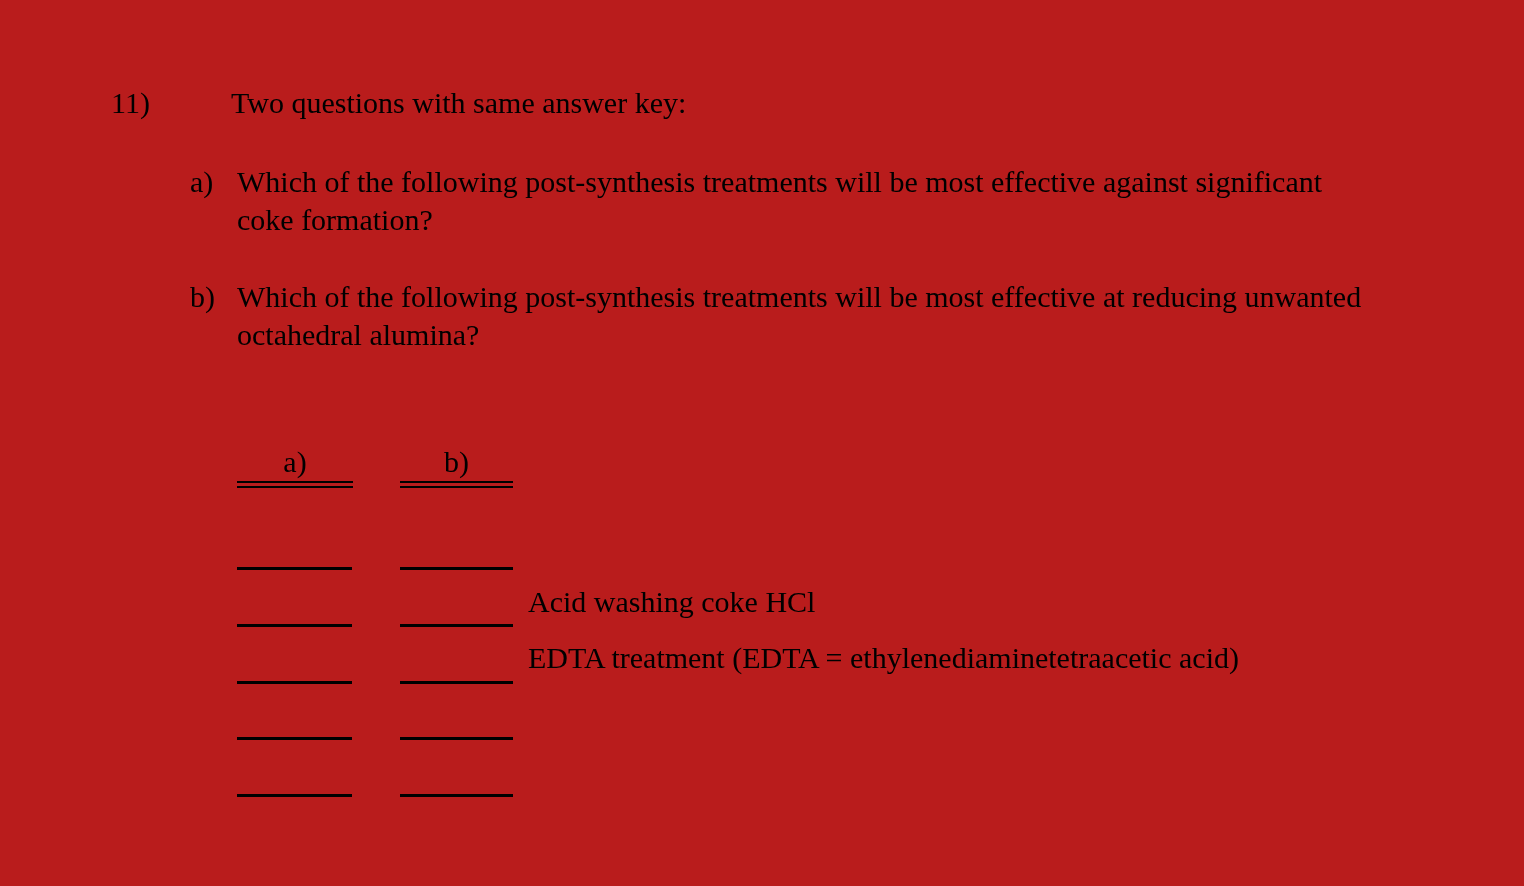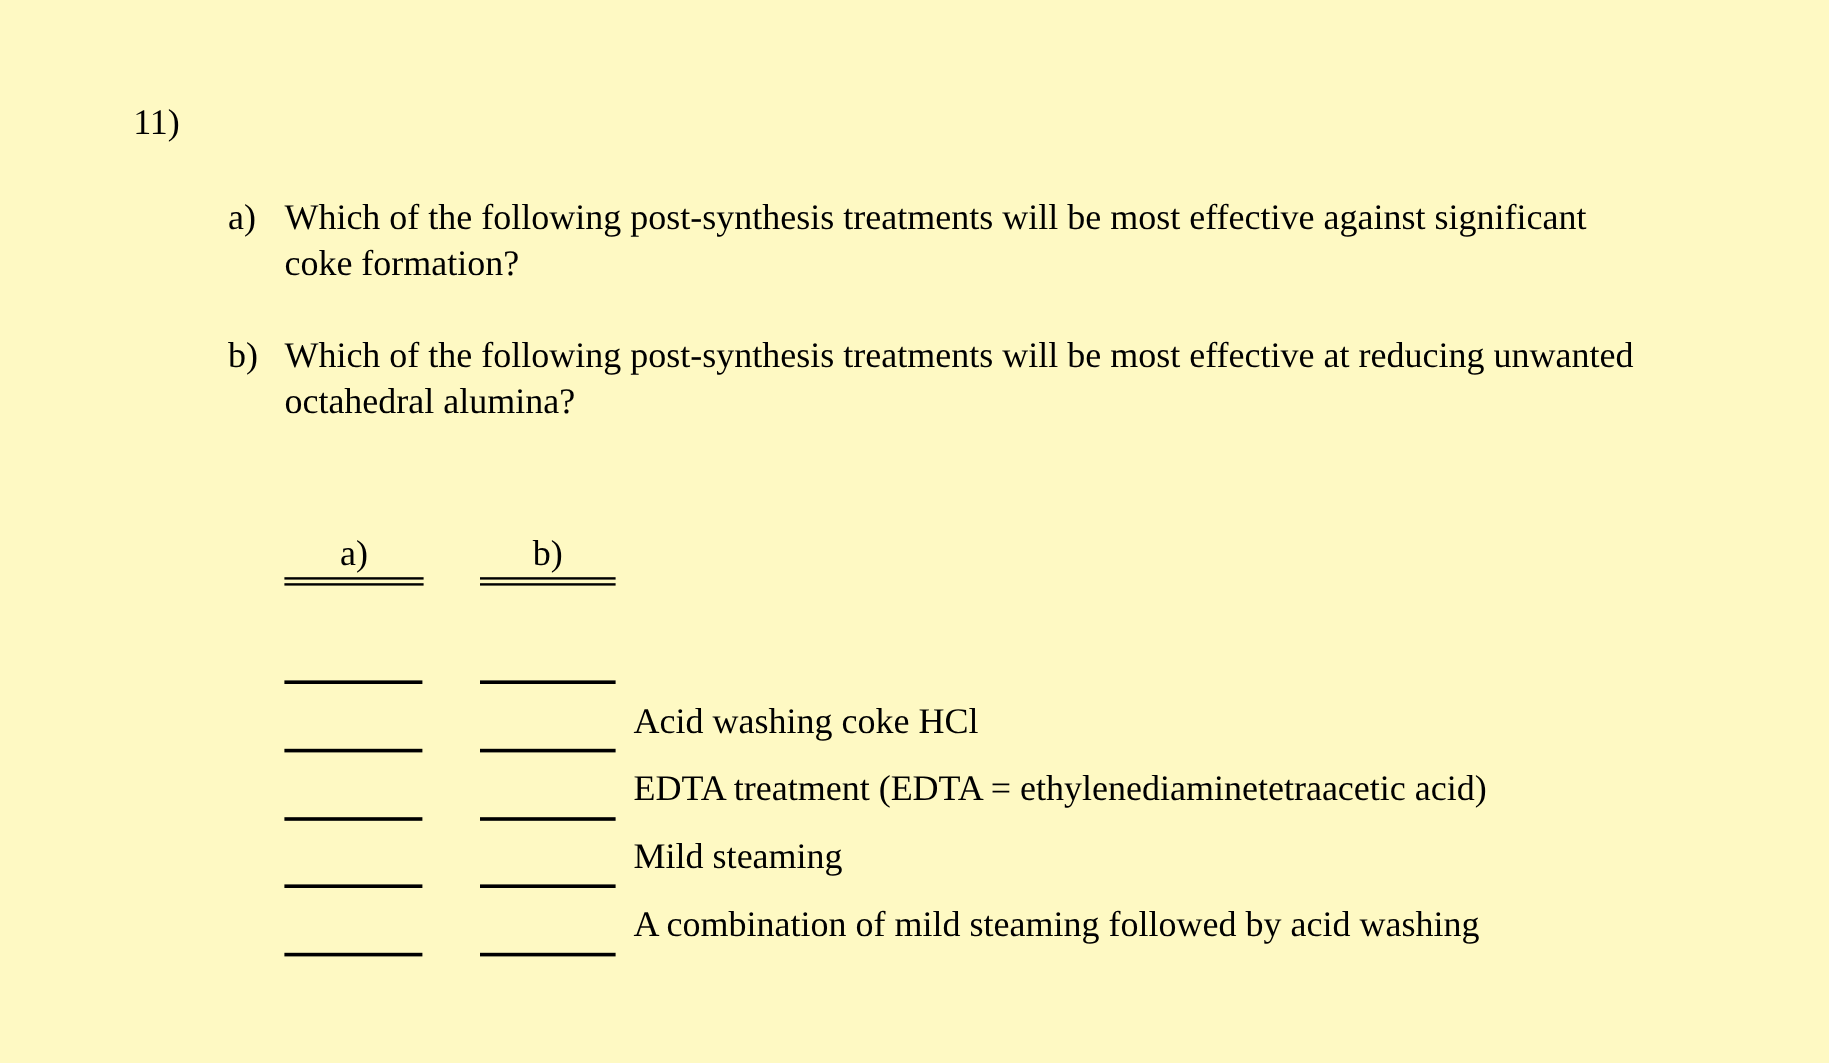--- a/index.html
+++ b/index.html
@@ -1,19 +1,19 @@
 <!DOCTYPE html>
 <html><head>
 <meta charset="utf-8">
 <style>
   html,body{margin:0;padding:0;background:#ffffff;}
   .page{
     position:relative;
     width:1524px;height:886px;
-    background:#fef9c3;
+    background:#b91c1c;
     color:#000000;
     font-family:"Liberation Serif","DejaVu Serif",serif;
     font-size:30px;
     line-height:38px;
     overflow:hidden;
   }
   .abs{position:absolute;}
   .q-number{left:111px;top:84px;}
   .q-title{left:231px;top:84px;}
   .part-label-a{left:190px;top:163px;}
@@ -44,20 +44,21 @@
     line-height:0;
     vertical-align:-0.18em;
   }
 </style>
 </head>
 <body>
 
 <div class="page">
 
   <span class="abs q-number">11)</span>
+  <span class="abs q-title">Two questions with same answer key:</span>
 
   <span class="abs part-label-a">a)</span>
   <div class="abs part-text-a">Which of the following post-synthesis treatments will be most effective against significant coke formation?</div>
 
   <span class="abs part-label-b">b)</span>
   <div class="abs part-text-b">Which of the following post-synthesis treatments will be most effective at reducing unwanted octahedral alumina?</div>
 
   <span class="abs col-label col-label-a">a)</span>
   <span class="abs col-label col-label-b">b)</span>
   <div class="abs dbl dbl-a"></div>
@@ -69,19 +70,17 @@
   <div class="abs blank blank-a" style="top:624px"></div>
   <div class="abs blank blank-b" style="top:624px"></div>
   <div class="abs option-text" style="top:583px">Acid washing coke HCl</div>
 
   <div class="abs blank blank-a" style="top:681px"></div>
   <div class="abs blank blank-b" style="top:681px"></div>
   <div class="abs option-text" style="top:639px">EDTA treatment (EDTA = ethylenediaminetetraacetic acid)</div>
 
   <div class="abs blank blank-a" style="top:737px"></div>
   <div class="abs blank blank-b" style="top:737px"></div>
-  <div class="abs option-text" style="top:695px">Mild steaming</div>
 
   <div class="abs blank blank-a" style="top:794px"></div>
   <div class="abs blank blank-b" style="top:794px"></div>
-  <div class="abs option-text" style="top:752px">A combination of mild steaming followed by acid washing</div>
 
 </div>
 
 </body></html>

